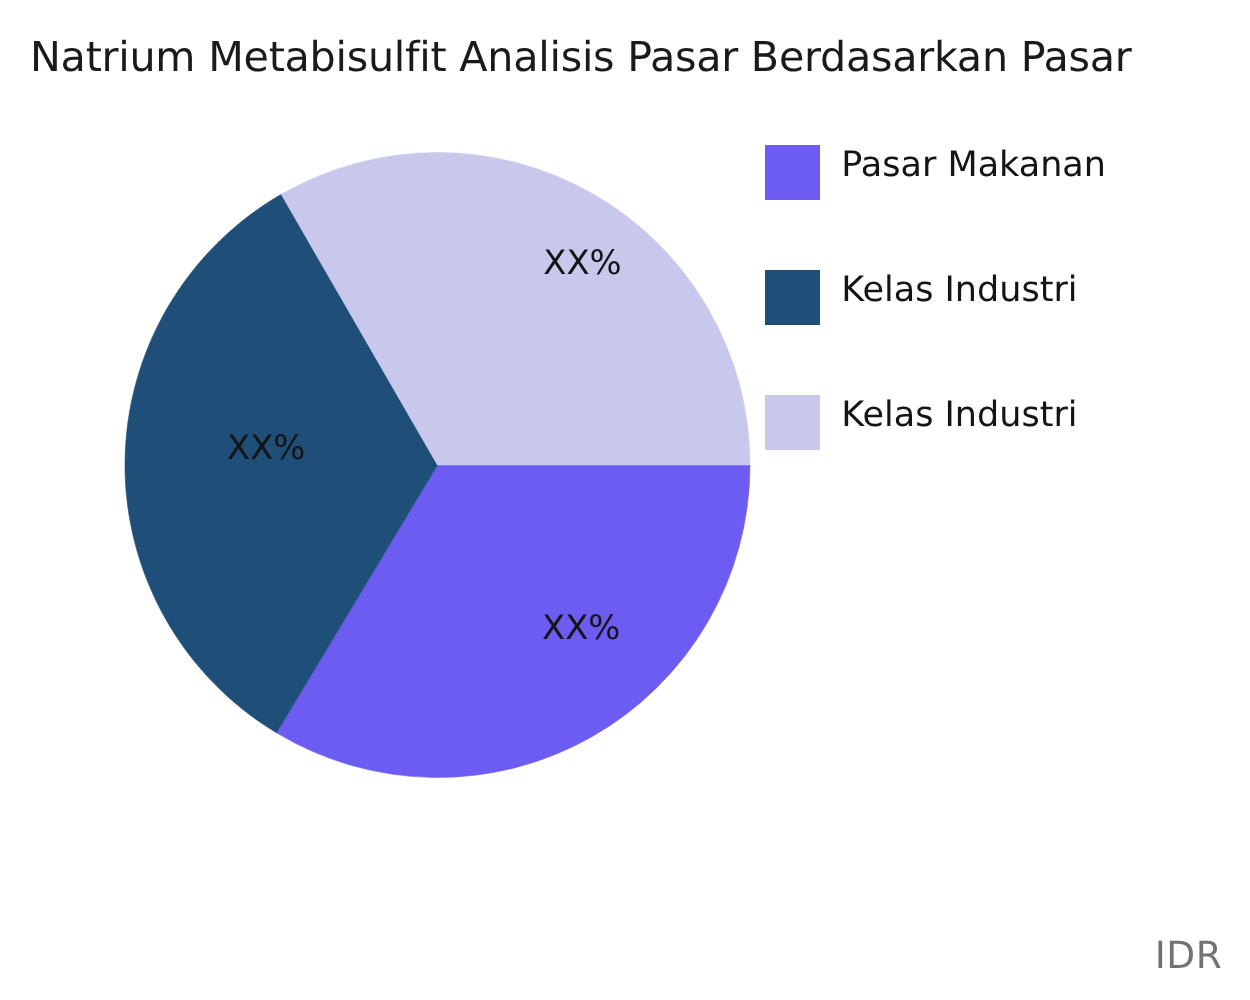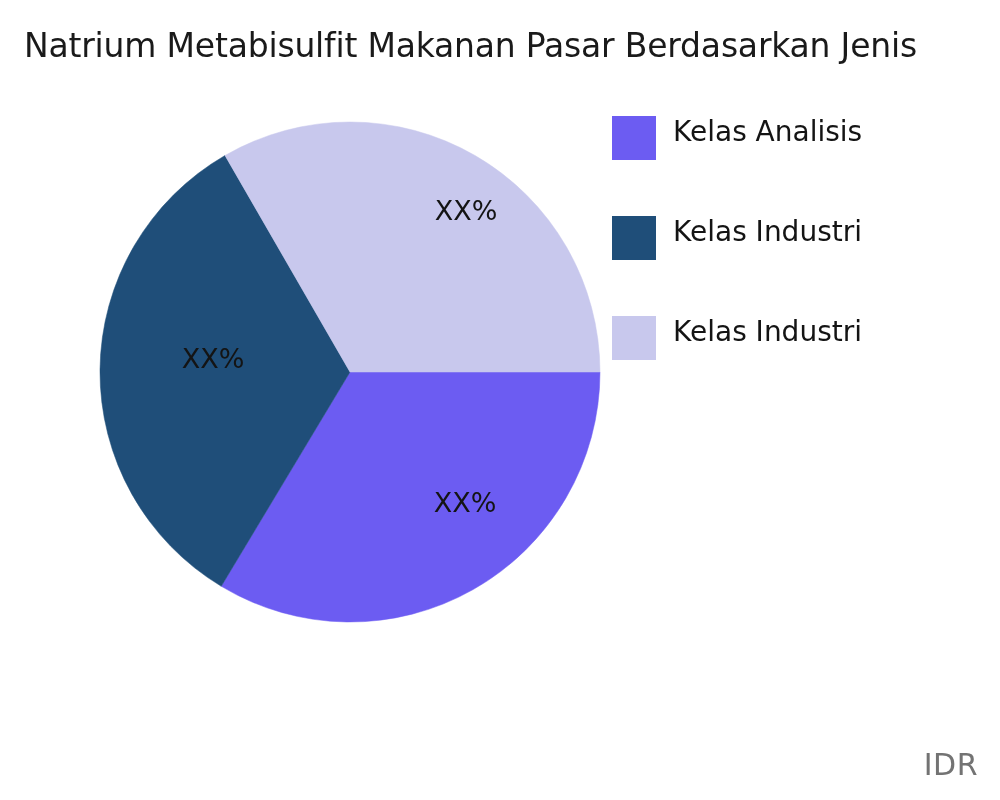--- a/index.html
+++ b/index.html
@@ -82,39 +82,39 @@
     line-height: 34px;
     font-family: "DejaVu Sans", "Liberation Sans", sans-serif;
     letter-spacing: 0.5px;
   }
 </style>
 </head>
 <body>
 
 <div id="chart-root">
 
-  <div class="chart-title">Natrium Metabisulfit Makanan Pasar Berdasarkan Jenis</div>
+  <div class="chart-title">Natrium Metabisulfit Analisis Pasar Berdasarkan Pasar</div>
 
   <svg id="pie-svg" width="1000" height="800" viewBox="0 0 1000 800">
     <g id="pie-slices">
         <path d="M 350 372 L 600.00 372.00 A 250 250 0 0 1 221.24 586.29 Z" fill="#6C5CF2" stroke="#6C5CF2" stroke-width="0.5"></path>
         <path d="M 350 372 L 221.24 586.29 A 250 250 0 0 1 225.00 155.49 Z" fill="#1F4E79" stroke="#1F4E79" stroke-width="0.5"></path>
         <path d="M 350 372 L 225.00 155.49 A 250 250 0 0 1 600.00 372.00 Z" fill="#C8C8ED" stroke="#C8C8ED" stroke-width="0.5"></path>
       </g>
     <g id="pie-labels">
         <text class="slice-label" x="465" y="504">XX%</text>
         <text class="slice-label" x="213" y="360">XX%</text>
         <text class="slice-label" x="466" y="212">XX%</text>
       </g>
   </svg>
 
   <div class="legend">
     <div class="legend-item">
       <span class="legend-swatch" id="sw0" style="background: rgb(108, 92, 242);"></span>
-      <span class="legend-label">Kelas Analisis</span>
+      <span class="legend-label">Pasar Makanan</span>
     </div>
     <div class="legend-item">
       <span class="legend-swatch" id="sw1" style="background: rgb(31, 78, 121);"></span>
       <span class="legend-label">Kelas Industri</span>
     </div>
     <div class="legend-item">
       <span class="legend-swatch" id="sw2" style="background: rgb(200, 200, 237);"></span>
       <span class="legend-label">Kelas Industri</span>
     </div>
   </div>

